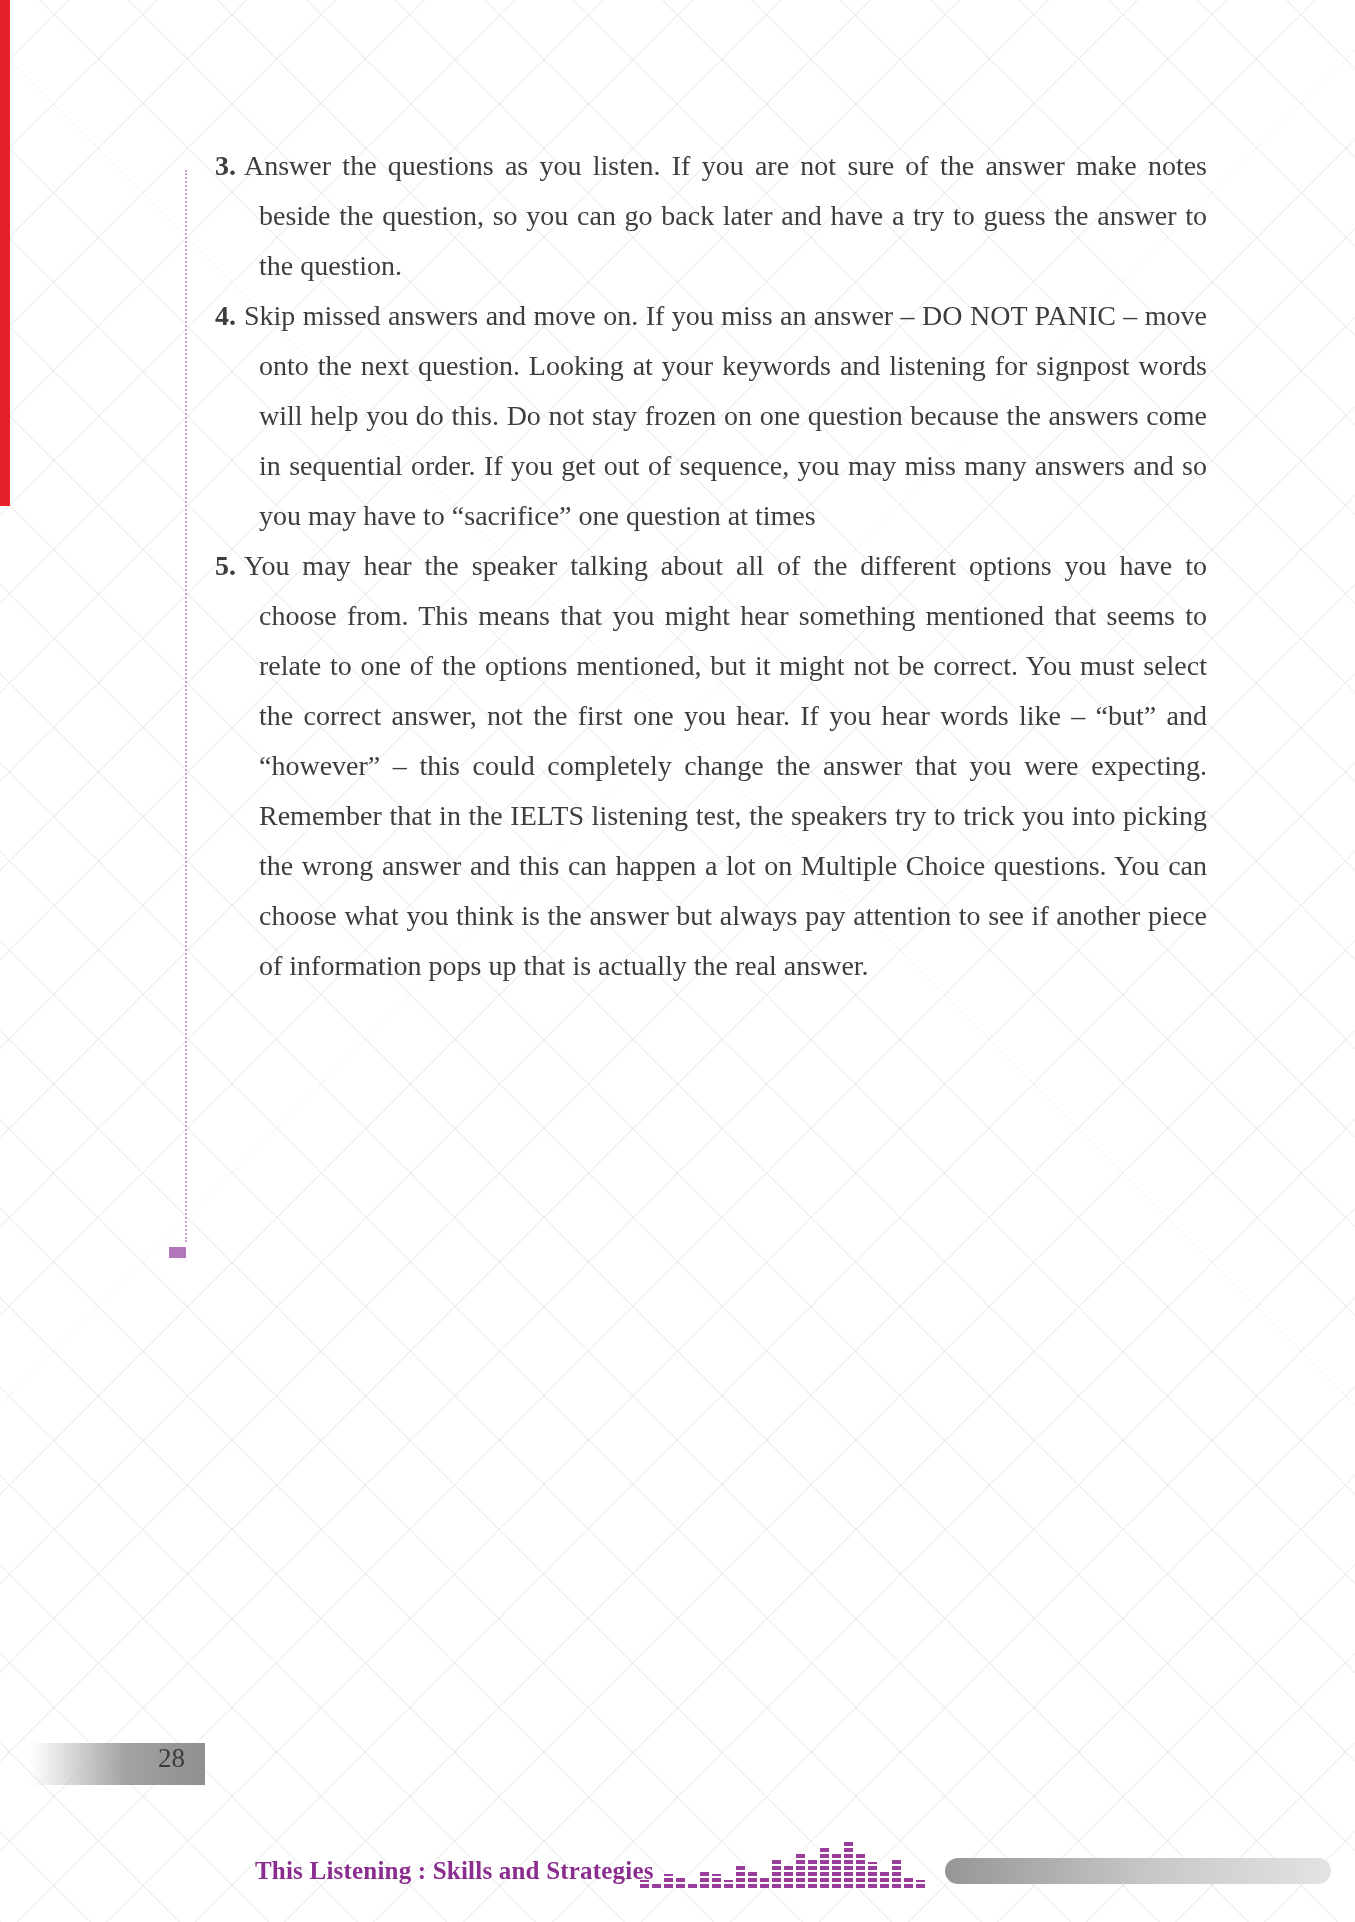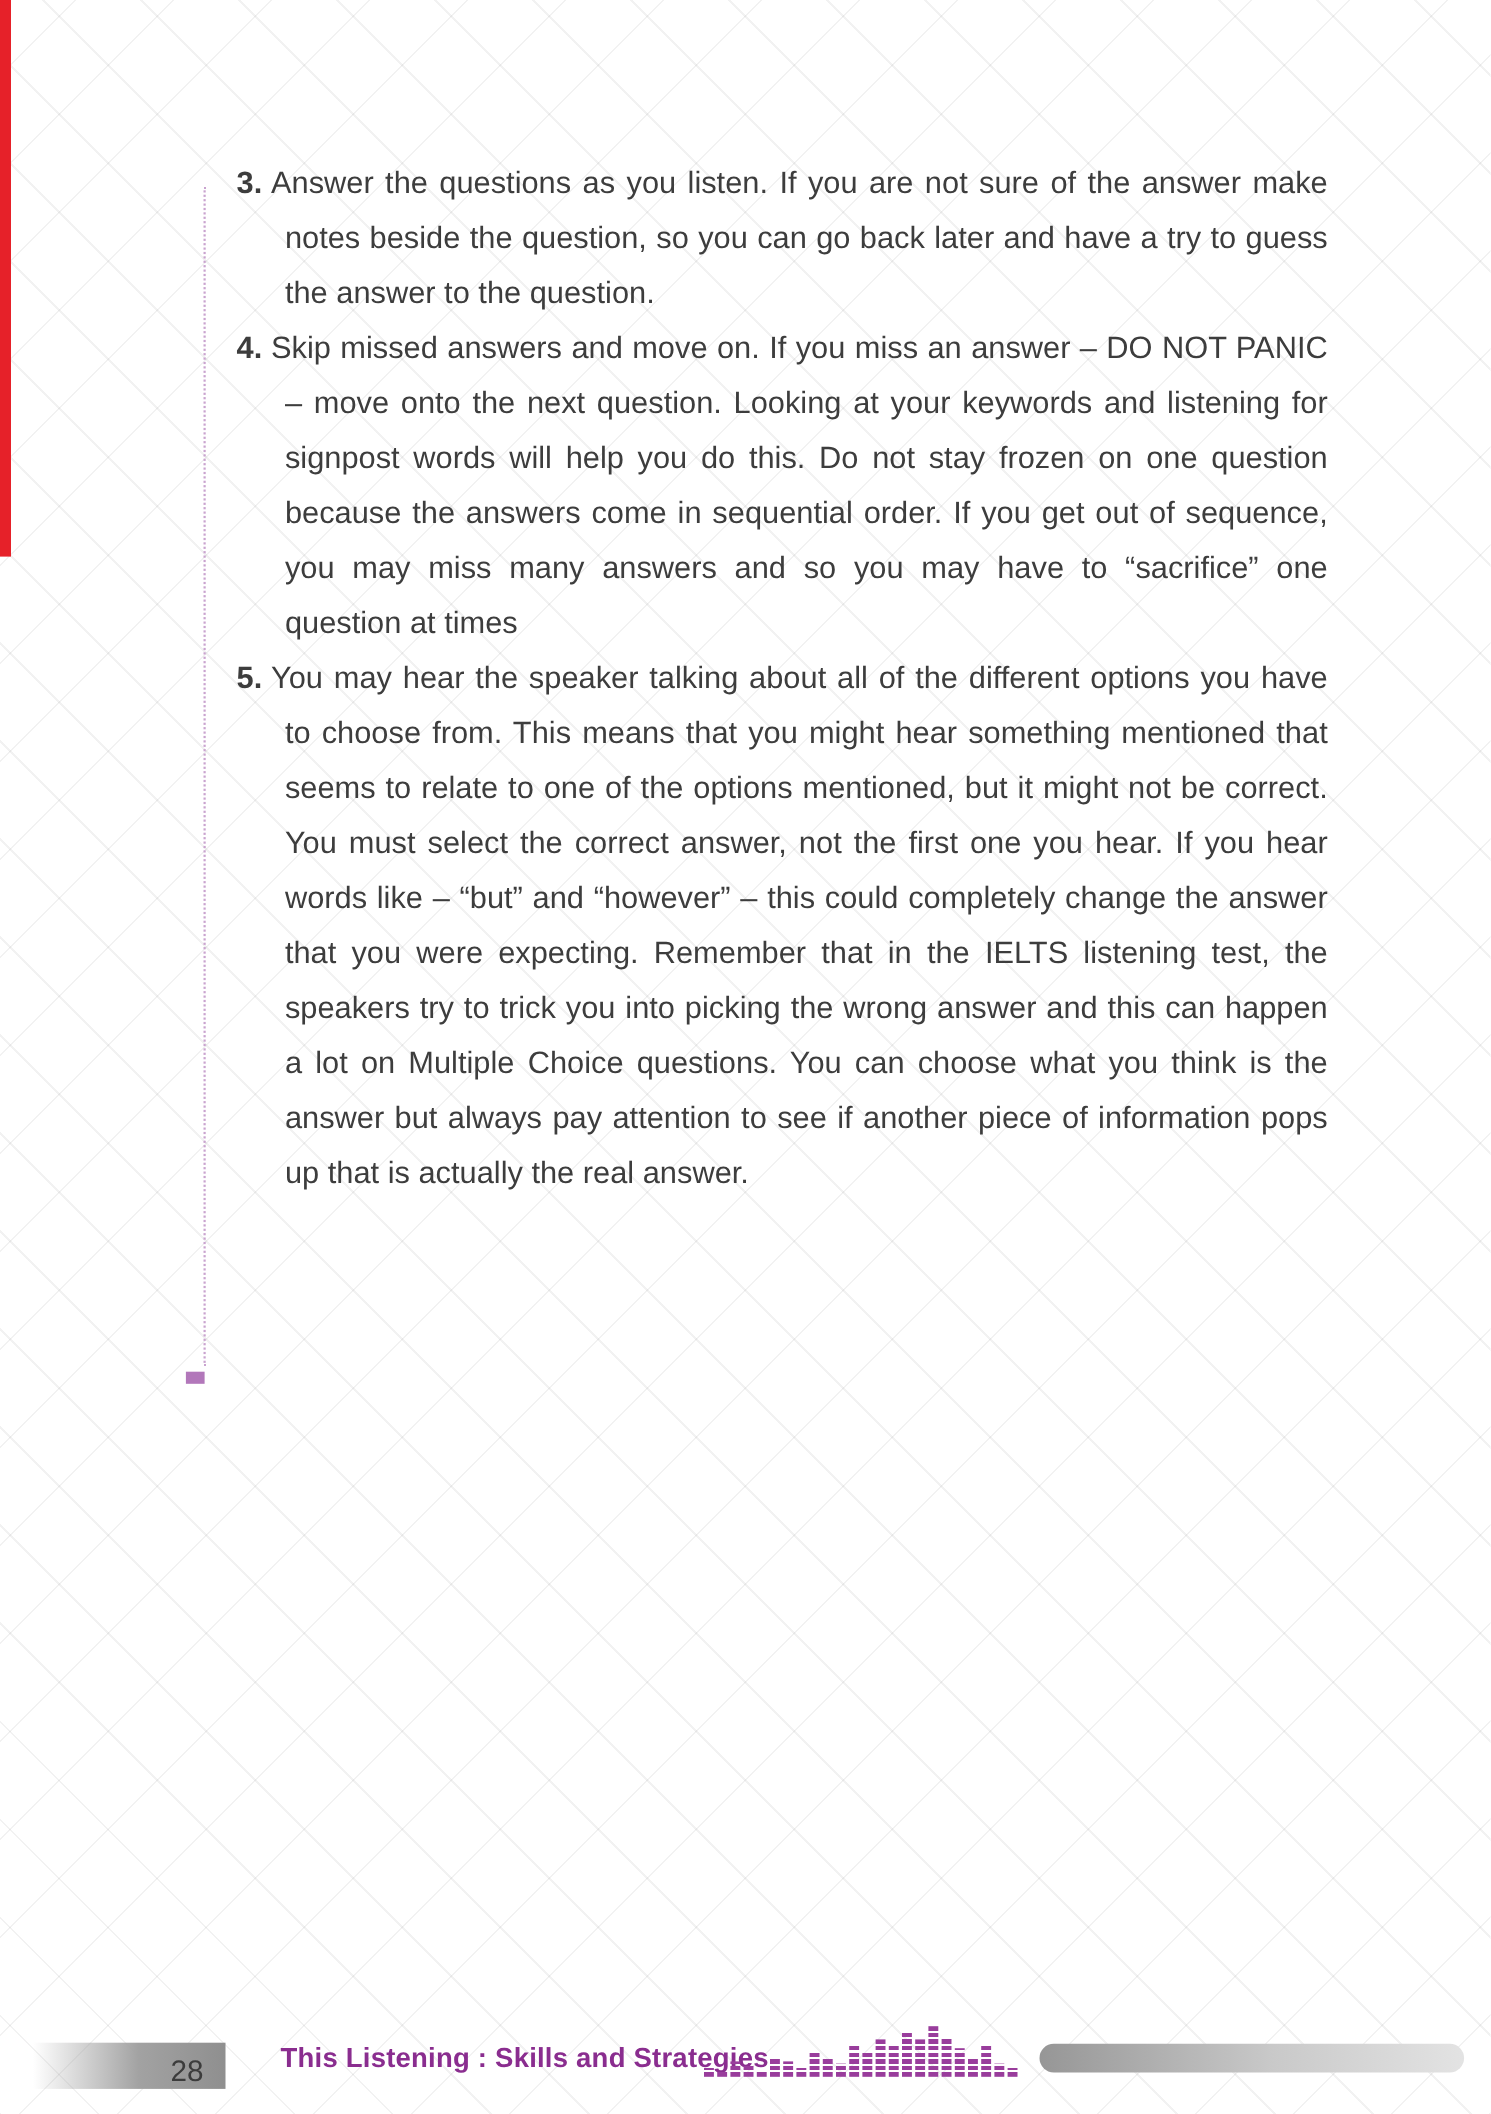--- a/index.html
+++ b/index.html
@@ -1,15 +1,15 @@
 <!DOCTYPE html>
 <html style="--accent-purple: #8a2d8f; --equalizer-purple: #993d9c; --red-strip: #e62129; --dotted-purple: #c9a3cf; --square-purple: #b277ba; --body-text: #3d3d3d;"><head>
 <meta charset="utf-8">
 <style>
-  * { box-sizing: border-box; }
+  * { box-sizing: border-box; font-family: Liberation Serif, serif; }
   html, body { margin: 0; padding: 0; }
   body {
     background: #ffffff;
     font-family: "Liberation Sans", "DejaVu Sans", sans-serif;
   }
   .page {
     position: relative;
     width: 1355px;
     height: 1922px;
     margin: 0 auto;
@@ -50,25 +50,25 @@
     text-align: justify;
     padding-left: 44px;
     text-indent: -44px;
   }
   .list-item .num {
     font-weight: bold;
     padding-right: 8px;
   }
   .footer-left-bar {
     position: absolute;
-    left: 30px; top: 1857px;
+    left: 30px; top: 1743px;
     width: 175px; height: 42px;
     background: linear-gradient(to right, rgba(170,170,170,0) 0%, #a2a2a2 55%, #8f8f8f 100%);
     display: flex;
-    align-items: flex-end;
+    align-items: flex-start;
     justify-content: flex-end;
     padding-right: 20px;
     font-size: 27px;
     color: #3c3c3c;
   }
   .footer-title {
     position: absolute;
     left: 255px; top: 1856px;
     font-size: 25px;
     line-height: 30px;

